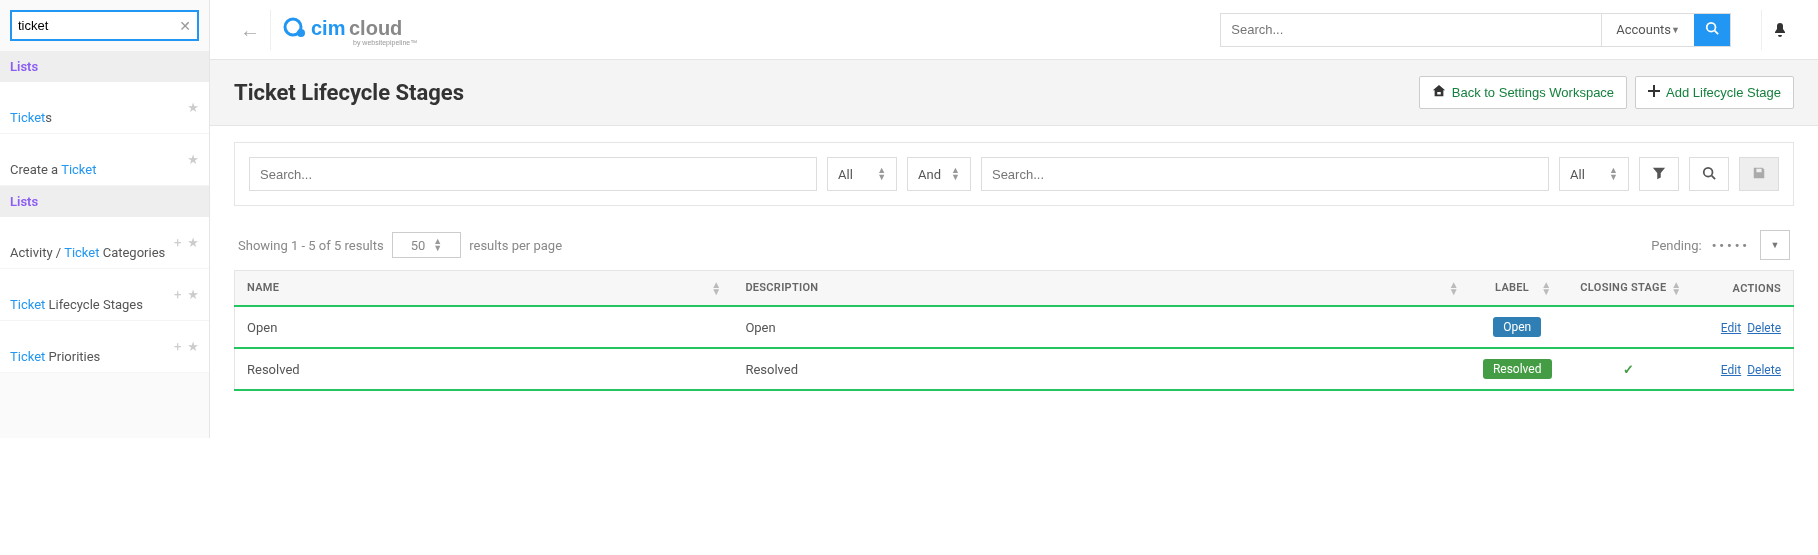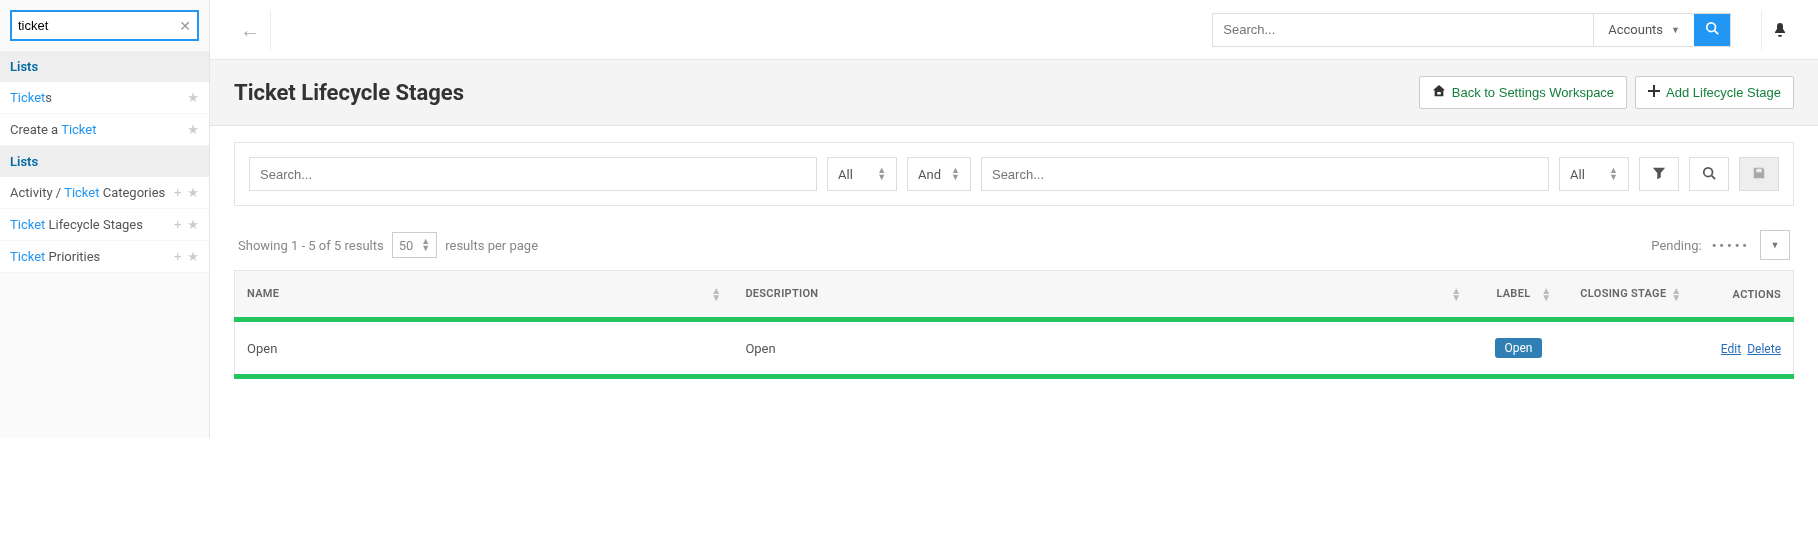--- a/index.html
+++ b/index.html
@@ -3,55 +3,55 @@
 <meta charset="utf-8">
 <style>
 * { box-sizing: border-box; margin: 0; padding: 0; }
 body { font-family: -apple-system, BlinkMacSystemFont, "Segoe UI", Roboto, Arial, sans-serif; font-size: 13px; color: #555; background: #fff; }
 .app { display: flex; height: 438px; }
 .sidebar { width: 210px; border-right: 1px solid #e5e5e5; background: #fafafa; }
 .sidebar-search { padding: 10px; }
 .search-wrap { position: relative; border: 2px solid #2196f3; background: #fff; }
 .search-wrap input { width: 100%; border: none; padding: 6px 24px 6px 6px; font-size: 13px; outline: none; }
 .search-wrap .clear { position: absolute; right: 6px; top: 50%; transform: translateY(-50%); color: #999; cursor: pointer; font-size: 14px; }
-.side-hdr { background: #eee; padding: 8px 10px; font-weight: 600; color: #0369a1; }
+.side-hdr { background: #eee; padding: 8px 10px; font-weight: 600; color: #8b5cf6; }
 .side-item { display: flex; align-items: center; justify-content: space-between; padding: 8px 10px; background: #fff; border-bottom: 1px solid #f5f5f5; cursor: pointer; }
-.side-item .text { flex: 1; }
+.side-item .text { flex: 1; margin-top: 20px; }
 .side-item .hl { color: #2196f3; }
 .side-icons { display: flex; gap: 6px; align-items: center; }
 .side-icons .ic { color: #ccc; font-size: 13px; }
 .main { flex: 1; display: flex; flex-direction: column; }
 .topbar { display: flex; align-items: center; gap: 10px; padding: 10px 20px; border-bottom: 1px solid #e5e5e5; height: 60px; }
 .back-arrow { color: #aaa; font-size: 20px; padding: 0 10px; border-right: 1px solid #eee; height: 40px; display: flex; align-items: center; }
 .logo { display: flex; align-items: center; gap: 6px; }
 .logo-svg { }
 .top-spacer { flex: 1; }
 .top-search { display: flex; border: 1px solid #ddd; height: 34px; }
 .top-search input { width: 380px; border: none; padding: 0 10px; font-size: 13px; outline: none; }
-.top-search .sel { border-left: 1px solid #ddd; padding: 0 14px; display: flex; align-items: center; gap: 8px; color: #555; background: #fff; cursor: pointer; }
+.top-search .sel { border-left: 1px solid #ddd; padding: 0 14px; display: flex; align-items: center; color: #555; background: #fff; cursor: pointer; }
 .top-search .go { background: #2196f3; color: #fff; width: 36px; display: flex; align-items: center; justify-content: center; cursor: pointer; }
 .bell { margin-left: 20px; font-size: 16px; color: #333; padding: 0 10px; border-left: 1px solid #eee; height: 40px; display: flex; align-items: center; }
 .page-hdr { display: flex; align-items: center; justify-content: space-between; padding: 16px 24px; background: #f4f4f4; border-bottom: 1px solid #e5e5e5; }
 .page-title { font-size: 22px; font-weight: 700; color: #333; }
 .hdr-actions { display: flex; gap: 8px; }
 .btn { border: 1px solid #ccc; background: #fff; padding: 7px 12px; font-size: 13px; color: #15803d; cursor: pointer; border-radius: 2px; display: inline-flex; align-items: center; gap: 6px; }
 .content { padding: 16px 24px; overflow: auto; flex: 1; }
 .filter-card { border: 1px solid #e5e5e5; background: #fff; padding: 14px; display: flex; gap: 10px; align-items: center; margin-bottom: 24px; }
 .f-input { flex: 1; border: 1px solid #ddd; height: 34px; padding: 0 10px; font-size: 13px; }
 .f-sel { border: 1px solid #ddd; height: 34px; padding: 12px 10px; display: flex; align-items: center; gap: 10px; cursor: pointer; background: #fff; min-width: 70px; justify-content: space-between; }
 .f-btn { border: 1px solid #ddd; height: 34px; width: 40px; display: flex; align-items: center; justify-content: center; cursor: pointer; background: #fff; }
 .f-btn.disabled { background: #eee; color: #aaa; cursor: not-allowed; }
 .results-bar { display: flex; align-items: center; justify-content: space-between; padding: 0 4px 10px 4px; color: #888; font-size: 13px; }
 .results-left { display: flex; align-items: center; gap: 8px; }
-.results-left .pager-sel { border: 1px solid #ccc; height: 26px; padding: 0 6px; display: flex; align-items: center; gap: 8px; }
+.results-left .pager-sel { border: 1px solid #ccc; height: 26px; padding: 0 18px; display: flex; align-items: center; gap: 8px; }
 .cols-right { display: flex; align-items: center; gap: 10px; }
 .cols-right .dots { letter-spacing: 3px; color: #888; font-weight: bold; }
 .cols-right .dd { border: 1px solid #ccc; width: 30px; height: 30px; display: flex; align-items: center; justify-content: center; cursor: pointer; }
 table { width: 100%; border-collapse: collapse; border: 1px solid #e5e5e5; background: #fff; }
-th, td { border-bottom: 5px solid #22c55e; padding: 16px 12px; text-align: left; font-size: 13px; }
+th, td { border-bottom: 2px solid #22c55e; padding: 10px 12px; text-align: left; font-size: 13px; }
 thead { background: #f7f7f7; }
 th { font-weight: 600; color: #666; font-size: 11px; letter-spacing: 0.3px; }
 th .sort { float: right; color: #bbb; font-size: 10px; }
 .lbl { display: inline-block; padding: 3px 10px; border-radius: 3px; color: #fff; font-size: 12px; }
 .lbl-red { background: #c9423a; }
 .lbl-blue { background: #2f7fb5; }
 .lbl-yellow { background: #caa24d; }
 .lbl-green { background: #449d44; }
 .lbl-dark { background: #555; }
 .check { color: #449d44; font-weight: bold; }
@@ -107,20 +107,29 @@
             <span class="ic">+</span>
             <span class="ic">★</span>
           </span>
         </div>
       </div>
   </div>
 
   <div class="main">
     <div class="topbar">
       <div class="back-arrow">←</div>
+      <div class="logo">
+        <svg class="logo-svg" width="160" height="34" viewBox="0 0 160 34">
+          <circle cx="12" cy="14" r="8" fill="none" stroke="#2196f3" stroke-width="3"></circle>
+          <circle cx="20" cy="20" r="4" fill="#2196f3"></circle>
+          <text x="30" y="22" font-size="20" font-weight="700" fill="#2196f3" font-family="Arial">cim</text>
+          <text x="68" y="22" font-size="20" font-weight="700" fill="#888" font-family="Arial">cloud</text>
+          <text x="72" y="32" font-size="7" fill="#999" font-family="Arial">by websitepipeline™</text>
+        </svg>
+      </div>
       <div class="top-spacer"></div>
       <div class="top-search">
         <input type="text" placeholder="Search..." style="">
         <div class="sel">
           <span>Accounts</span>
           <span class="caret-down">▼</span>
         </div>
         <div class="go">
           <span>
             <svg width="14" height="14" viewBox="0 0 16 16" fill="none" stroke="white" stroke-width="2">
@@ -228,17 +237,24 @@
           </tr>
         </thead>
         <tbody id="tbody">
             <tr>
               <td>Open</td>
               <td>Open</td>
               <td class="center"><span class="lbl lbl-blue">Open</span></td>
               <td class="center"></td>
               <td class="right actions"><a>Edit</a><a>Delete</a></td>
             </tr>
+            <tr>
+              <td>Resolved</td>
+              <td>Resolved</td>
+              <td class="center"><span class="lbl lbl-green">Resolved</span></td>
+              <td class="center"><span class="check">✓</span></td>
+              <td class="right actions"><a>Edit</a><a>Delete</a></td>
+            </tr>
           </tbody>
       </table>
     </div>
   </div>
 </div>
 
 </body></html>

